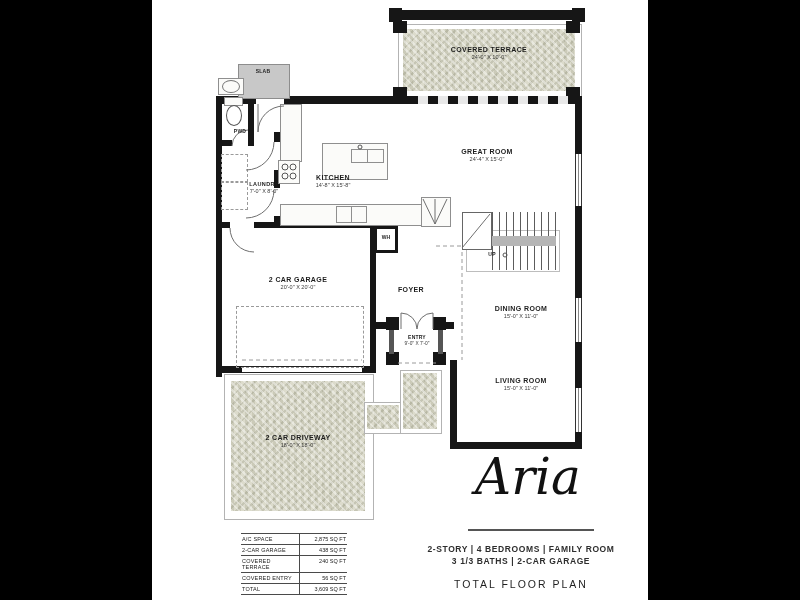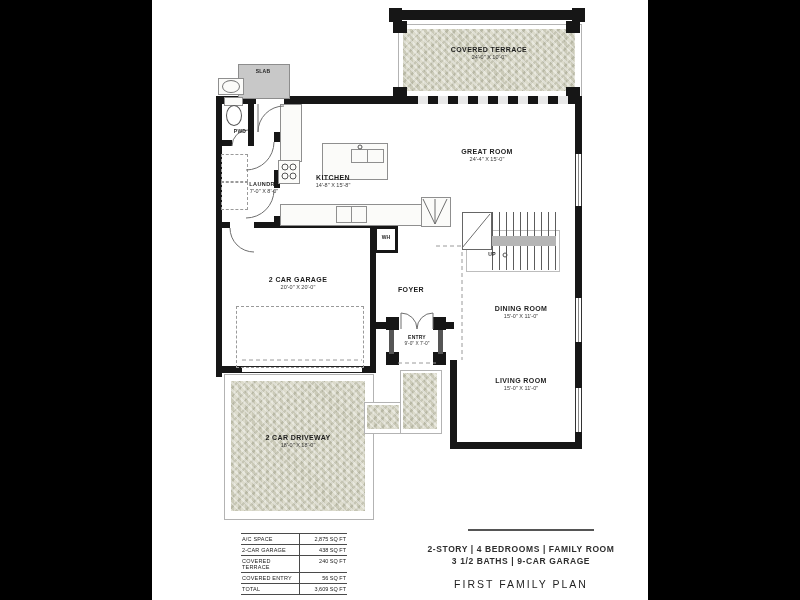--- a/index.html
+++ b/index.html
@@ -233,17 +233,18 @@
     <div class="srow">
       <div class="scell-l">COVERED ENTRY</div>
       <div class="scell-v">56 SQ FT</div>
     </div>
     <div class="srow">
       <div class="scell-l">TOTAL</div>
       <div class="scell-v">3,609 SQ FT</div>
     </div>
   </div>
 
+  <div class="brand-script">Aria</div>
   <div class="brand-rule"></div>
   <div class="specs" style="left:521px;top:544px;">2-STORY  |  4 BEDROOMS  | FAMILY ROOM</div>
-  <div class="specs" style="left:521px;top:556px;">3 1/2 BATHS  |  9-CAR GARAGE</div>
-  <div class="ffp" style="left:521px;top:578px;">FIRST FAMILY PLAN</div>
+  <div class="specs" style="left:521px;top:556px;">3 1/3 BATHS  |  2-CAR GARAGE</div>
+  <div class="ffp" style="left:521px;top:578px;">TOTAL FLOOR PLAN</div>
 </div>
 
 </body></html>

